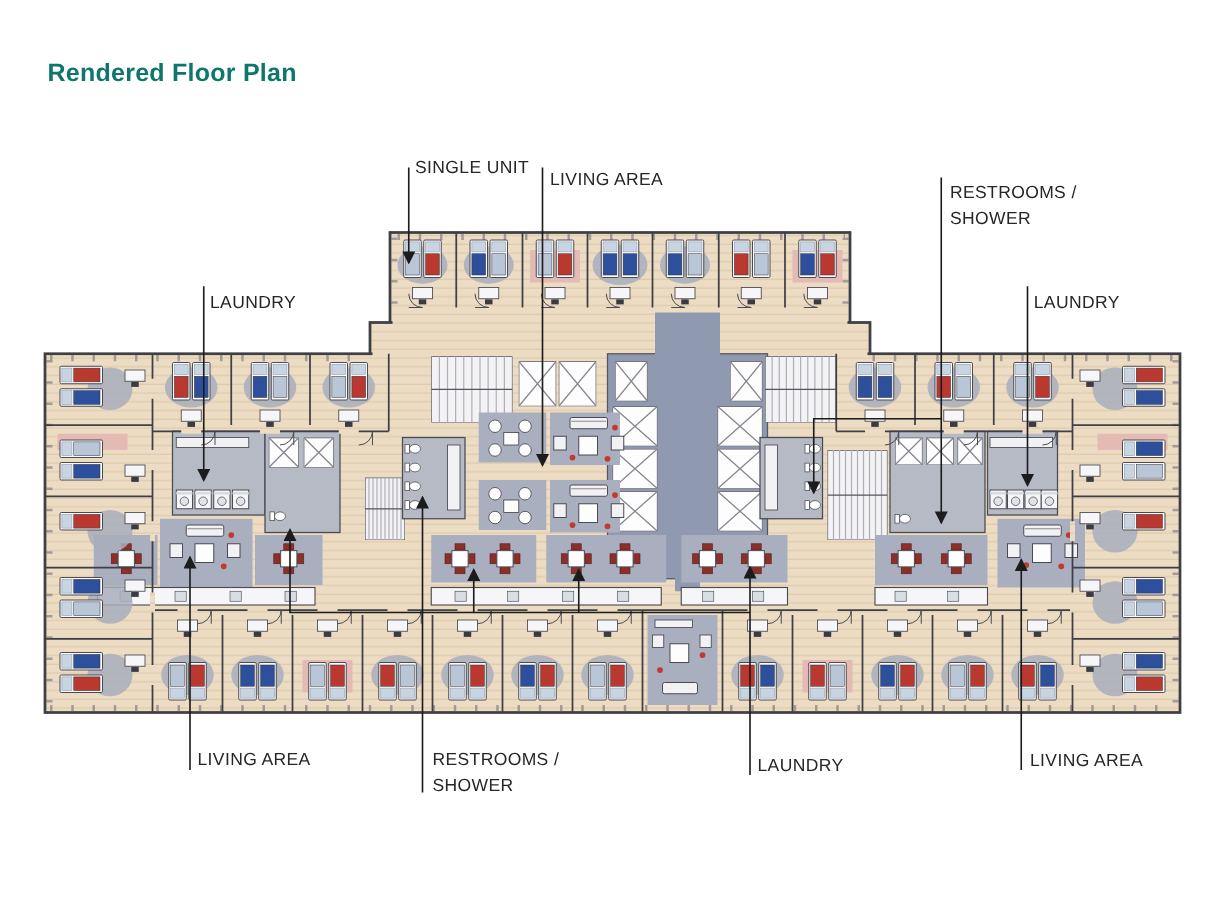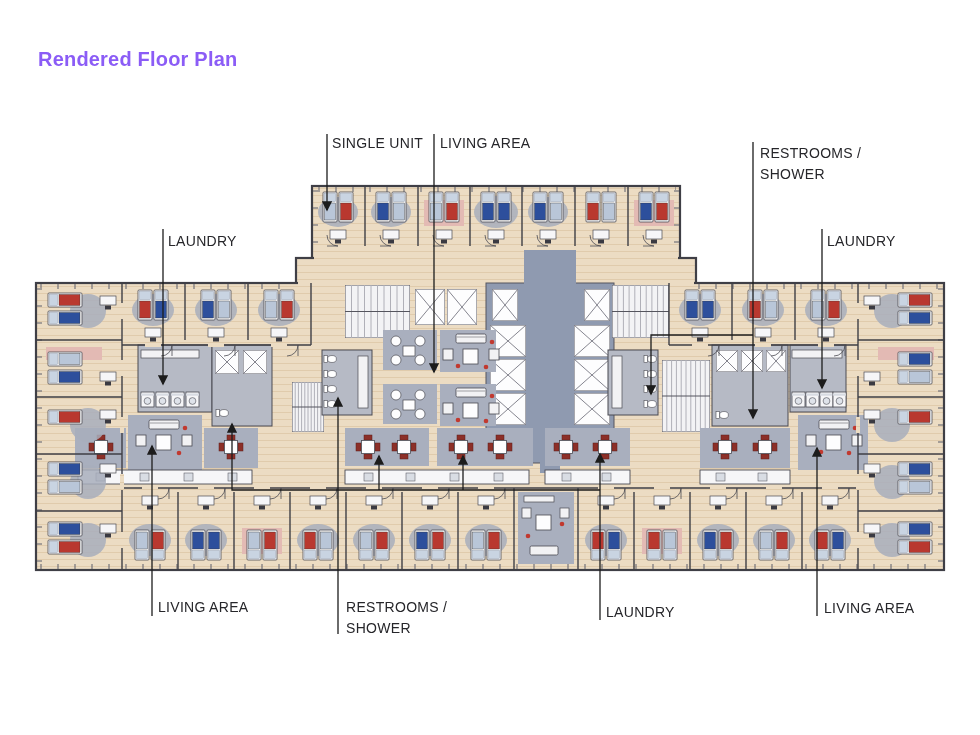--- a/index.html
+++ b/index.html
@@ -1,20 +1,20 @@
 <!DOCTYPE html>
 <html><head>
 <meta charset="utf-8">
 <style>
   html,body{margin:0;padding:0;background:#ffffff;}
   #stage{position:relative;width:980px;height:735px;background:#ffffff;overflow:hidden;
          font-family:"Liberation Sans", sans-serif;}
   #plan-svg{position:absolute;left:0;top:0;}
   .page-title{position:absolute;left:38px;top:48px;font-size:20px;font-weight:bold;
-              color:#8b5cf6;letter-spacing:0.2px;}
+              color:#0f766e;letter-spacing:0.2px;}
   .plan-label{position:absolute;font-size:14px;color:#26262a;letter-spacing:0.3px;
               line-height:21px;white-space:nowrap;}
   .plan-label span{display:block;}
 </style>
 </head>
 <body>
 
 <div id="stage">
 
 <svg id="plan-svg" width="980" height="735" viewBox="0 0 980 735">
@@ -474,21 +474,21 @@
   <path d="M600,620 L600,454" marker-end="url(#arw)"></path>
   <path d="M600,490 L232,490 L232,424" marker-end="url(#arw)"></path>
   <path d="M379,490 L379,456" marker-end="url(#arw)"></path>
   <path d="M463,490 L463,456" marker-end="url(#arw)"></path>
   <path d="M817,616 L817,448" marker-end="url(#arw)"></path>
 </g>
 </svg>
 
 <div class="page-title">Rendered Floor Plan</div>
 
-<div class="plan-label" style="left:332px;top:133px">
+<div class="plan-label" style="left:332px;top:123px">
   <span>SINGLE UNIT</span>
 </div>
 <div class="plan-label" style="left:440px;top:133px">
   <span>LIVING AREA</span>
 </div>
 <div class="plan-label" style="left:760px;top:143px">
   <span>RESTROOMS /</span>
   <span>SHOWER</span>
 </div>
 <div class="plan-label" style="left:168px;top:231px">

